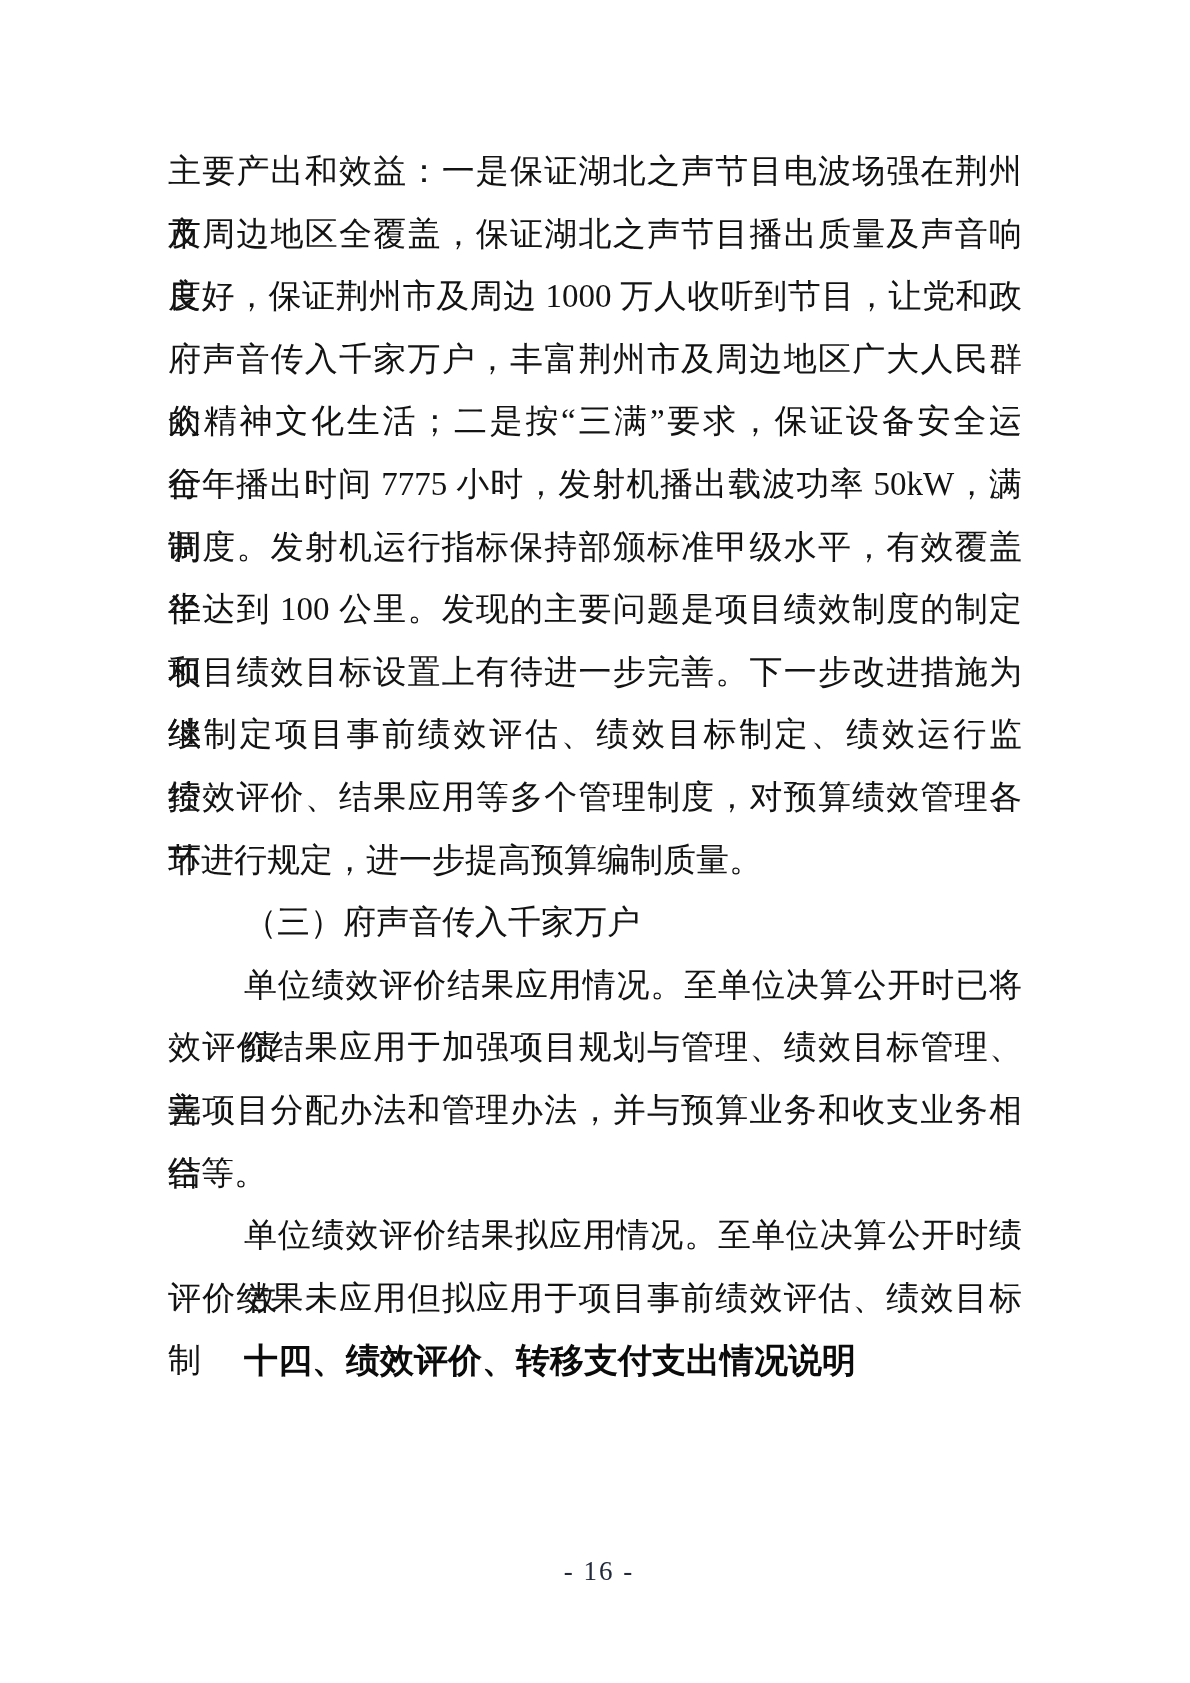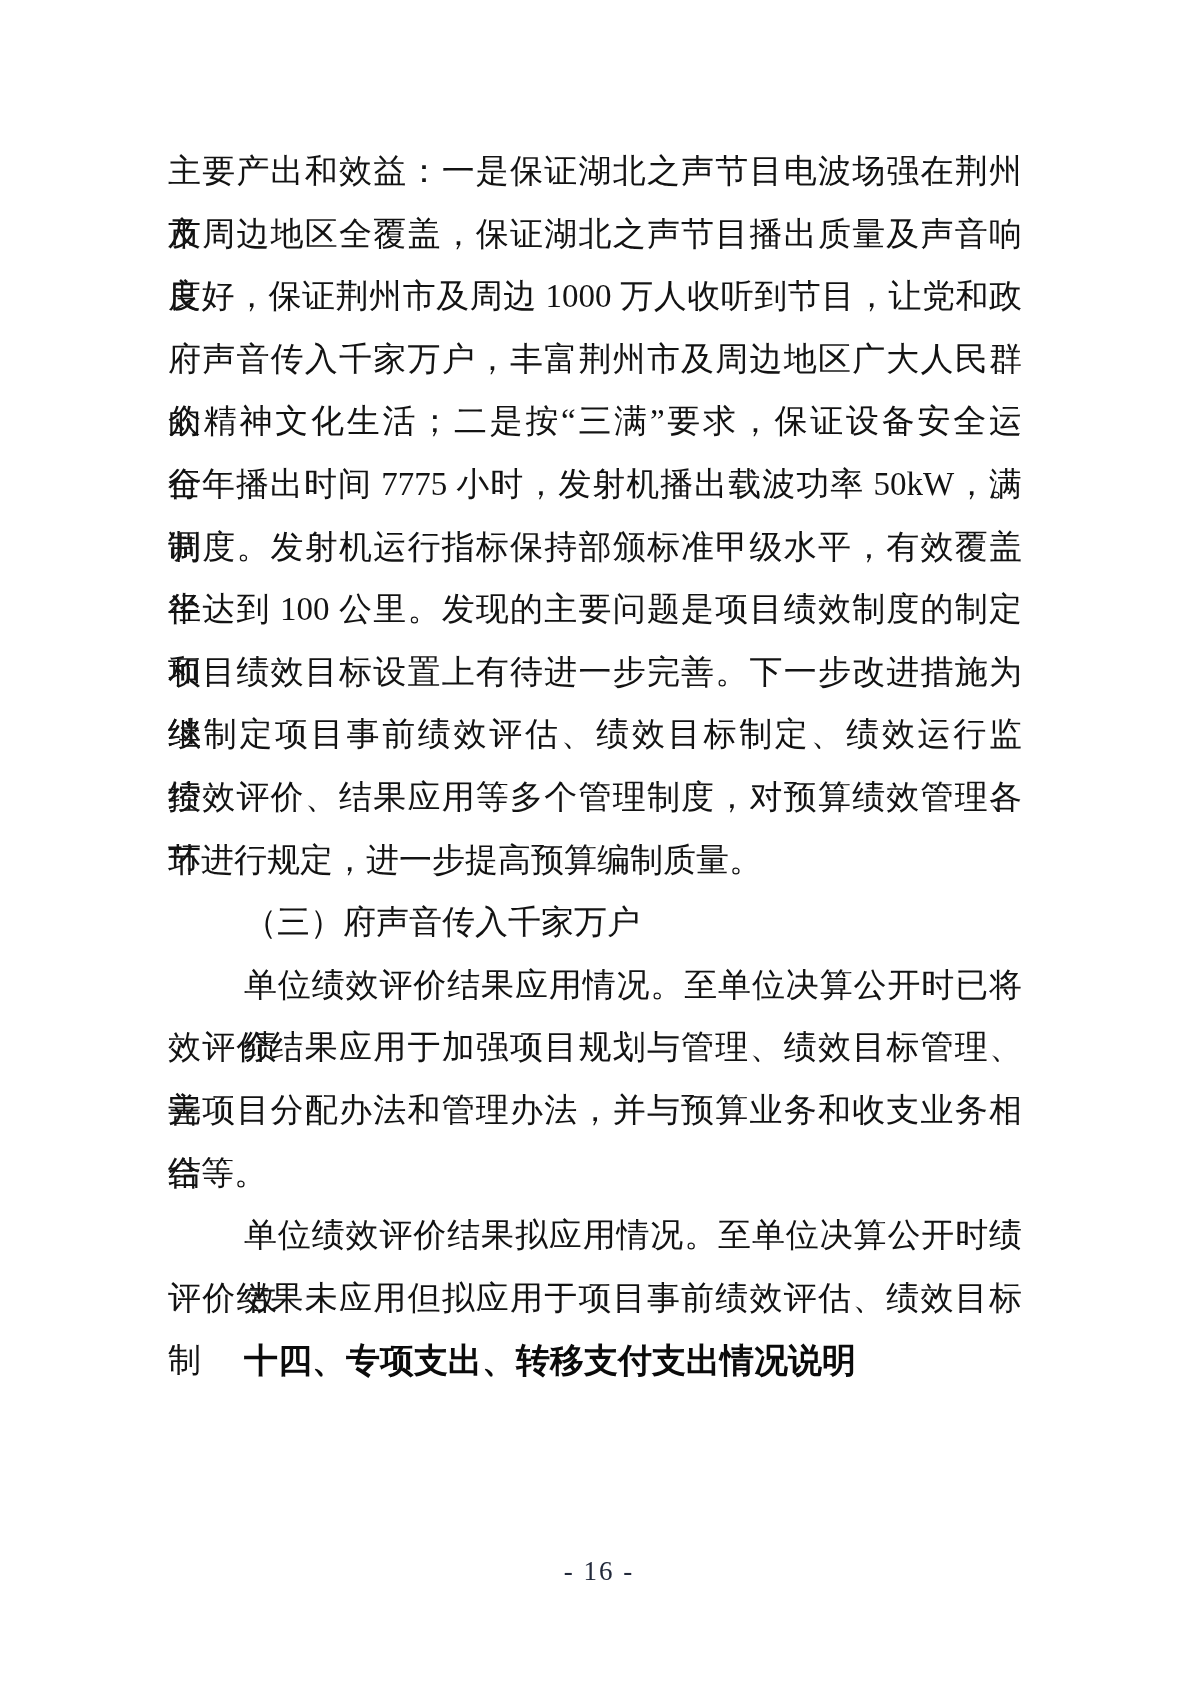--- a/index.html
+++ b/index.html
@@ -80,21 +80,21 @@
     <div class="line ind">（三）府声音传入千家万户</div>
 
     <div class="line ind j">单位绩效评价结果应用情况。至单位决算公开时已将绩</div>
     <div class="line j">效评价结果应用于加强项目规划与管理、绩效目标管理、完</div>
     <div class="line j">善项目分配办法和管理办法，并与预算业务和收支业务相结</div>
     <div class="line">合等。</div>
 
     <div class="line ind j">单位绩效评价结果拟应用情况。至单位决算公开时绩效</div>
     <div class="line j">评价结果未应用但拟应用于项目事前绩效评估、绩效目标制</div>
 
-    <div class="line ind heading">十四、专项支出、转移支付支出情况说明</div>
+    <div class="line ind heading">十四、绩效评价、转移支付支出情况说明</div>
 
 
   </div>
 
   <div class="footer">
     <span class="page-number">- 16 -</span>
   </div>
 </div>
 
 </body></html>

